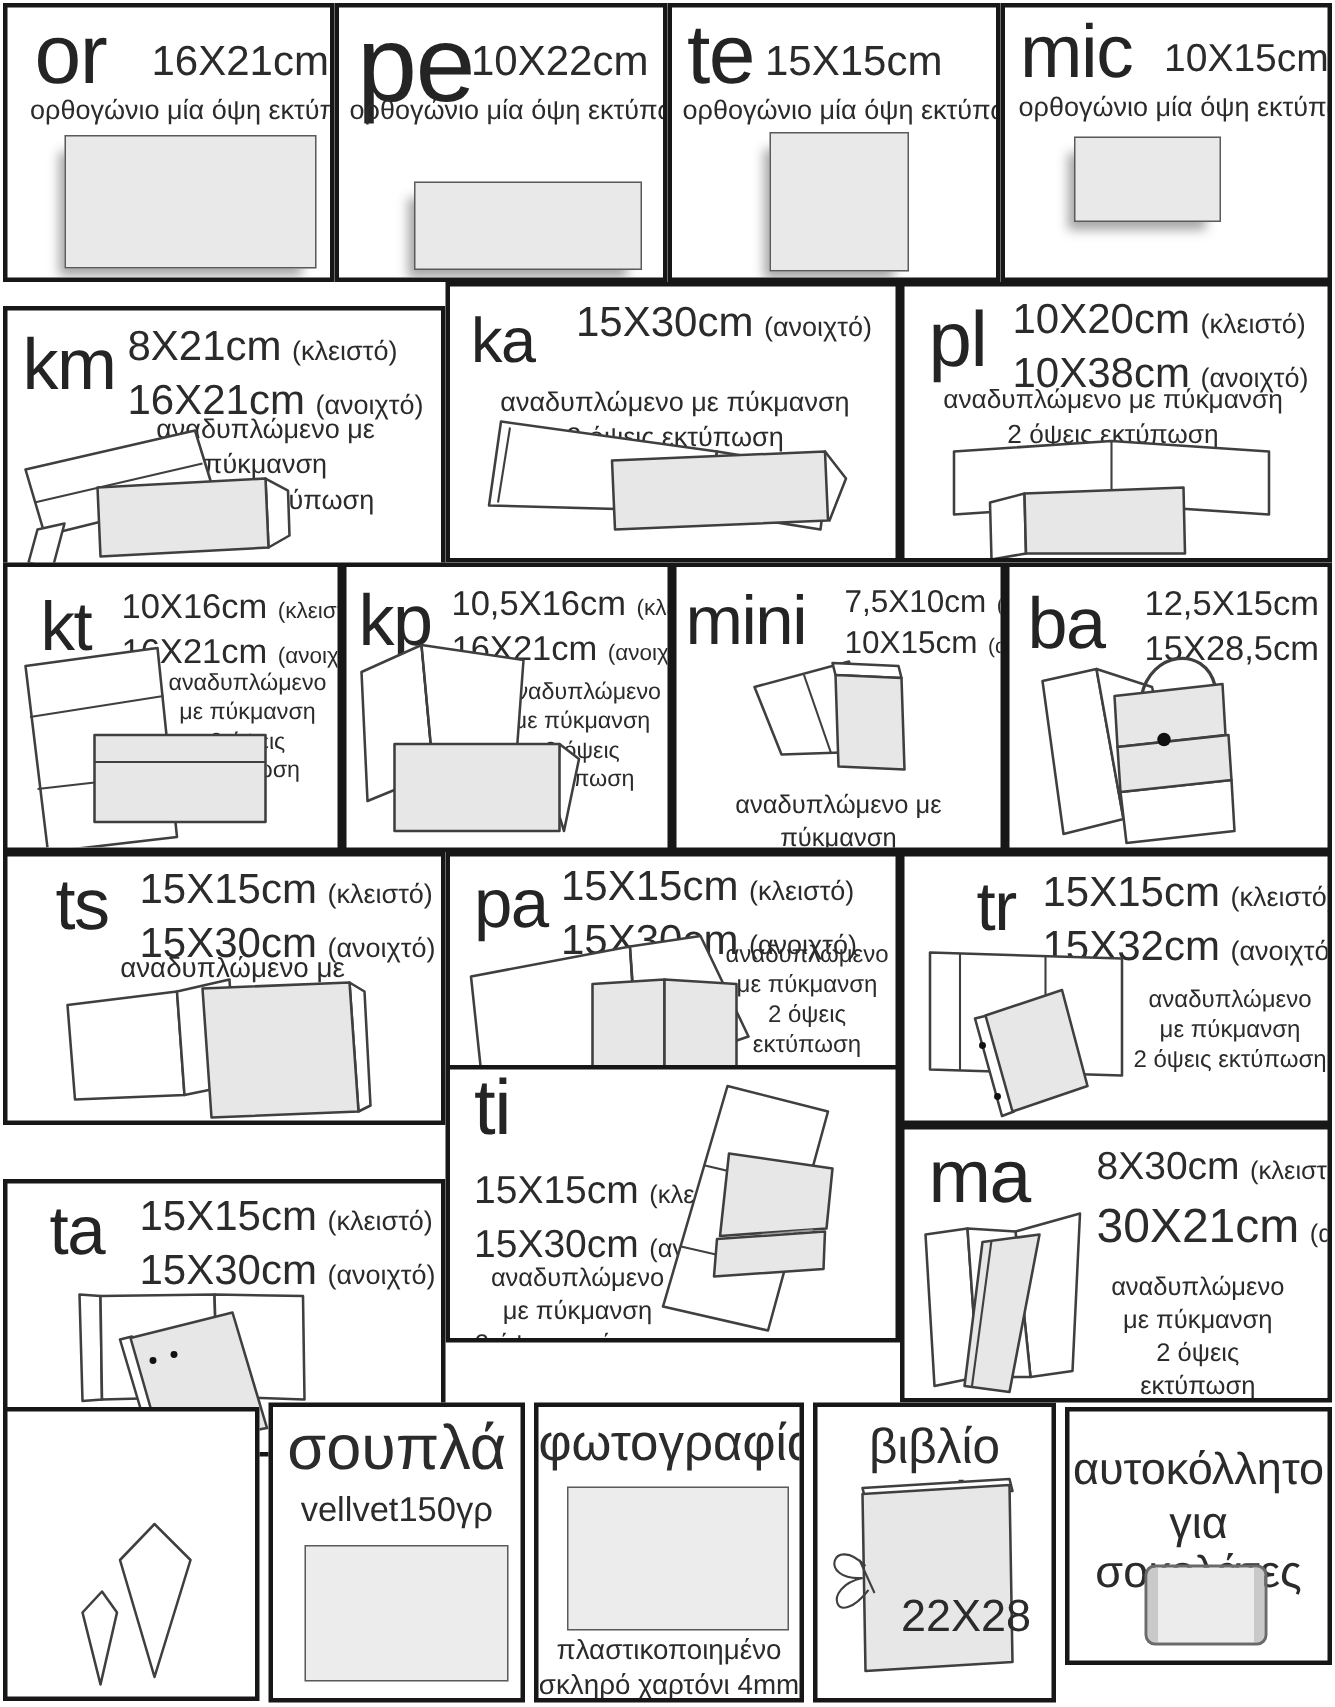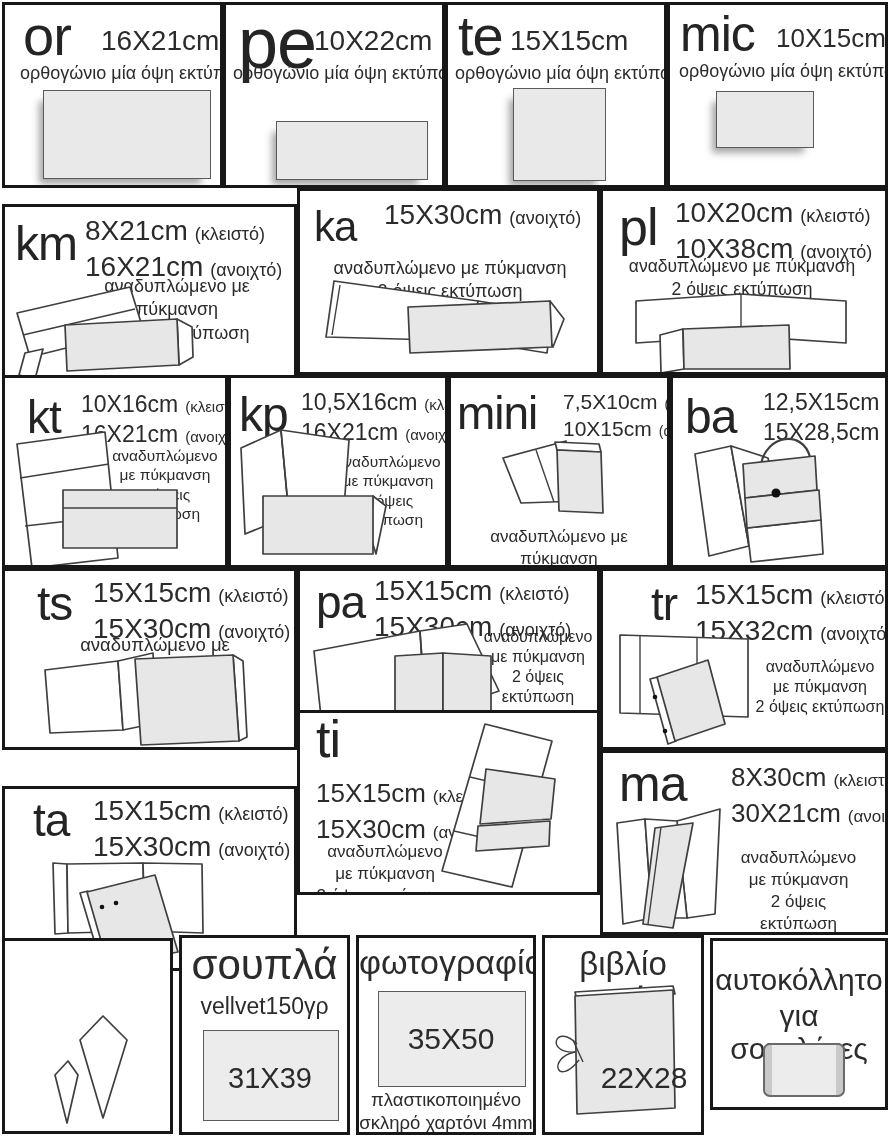--- a/index.html
+++ b/index.html
@@ -289,21 +289,21 @@
       <polygon class="g" points="56,50 125,60 121,100 50,105"></polygon>
       <polygon class="g" points="48,107 120,102 119,127 46,132"></polygon>
       <line class="ln2" x1="78" y1="104" x2="112" y2="101"></line>
     </svg>
   </div>
 
   <div class="cell" style="left:600px;top:750px;width:288px;height:185px;">
     <div class="code" style="left:16px;top:8px;font-size:50px;">ma</div>
     <div class="sizes" style="left:128px;top:6px;line-height:1.4;">
       <div><span class="sv" style="font-size:26px;margin-top:19px;">8X30cm</span><span class="sn">(κλειστό)</span></div>
-      <div><span class="sv" style="font-size:26px;">30X21cm</span><span class="sn">(ανοιχτό)</span></div>
+      <div><span class="sv" style="font-size:32px;">30X21cm</span><span class="sn">(ανοιχτό)</span></div>
     </div>
     <div class="desc" style="left:128px;top:94px;width:135px;font-size:17px;">
       <div>αναδυπλώμενο</div>
       <div>με πύκμανση</div>
       <div>2 όψεις εκτύπωση</div>
     </div>
     <svg class="diag" style="left:2px;top:54px;" width="130" height="128" viewBox="0 0 130 128">
       <polygon class="w" points="12,16 40,12 47,111 18,117"></polygon>
       <polygon class="w" points="72,14 115,2 110,107 82,111"></polygon>
       <polygon class="w" points="40,12 72,14 82,111 47,111"></polygon>
@@ -316,27 +316,25 @@
     <svg class="diag" style="left:25px;top:72px;" width="120" height="118" viewBox="0 0 120 118">
       <polygon class="w" points="73,3 97,27 73,105 50,27"></polygon>
       <polygon class="w" points="38,48 48,62 37,110 25,62"></polygon>
     </svg>
   </div>
 
   <div class="cell" style="left:179px;top:935px;width:171px;height:200px;">
     <div class="b-title" style="top:4px;font-size:42px;">σουπλά</div>
     <div class="b-title" style="top:56px;font-size:23px;">vellvet150γρ</div>
     <div class="rect-shape" style="left:21px;top:92px;width:134px;height:89px;box-shadow:none;background:#ececec;"></div>
-    <div class="shape-label" style="left:21px;top:124px;width:134px;">31X39</div>
   </div>
 
   <div class="cell" style="left:356px;top:935px;width:180px;height:200px;">
     <div class="b-title" style="top:6px;font-size:34px;">φωτογραφία</div>
     <div class="rect-shape" style="left:19px;top:53px;width:146px;height:94px;box-shadow:none;background:#ececec;"></div>
-    <div class="shape-label" style="left:19px;top:84px;width:146px;font-size:30px;">35X50</div>
     <div class="note-lines" style="top:150px;">
       <div>πλαστικοποιημένο</div>
       <div>σκληρό χαρτόνι 4mm</div>
     </div>
   </div>
 
   <div class="cell" style="left:542px;top:935px;width:162px;height:200px;">
     <div class="b-title" style="top:8px;font-size:33px;">βιβλίο ευχών</div>
     <svg class="diag" style="left:6px;top:42px;" width="150" height="150" viewBox="0 0 150 150">
       <polygon class="w" points="24,12 122,6 124,14 26,20"></polygon>

